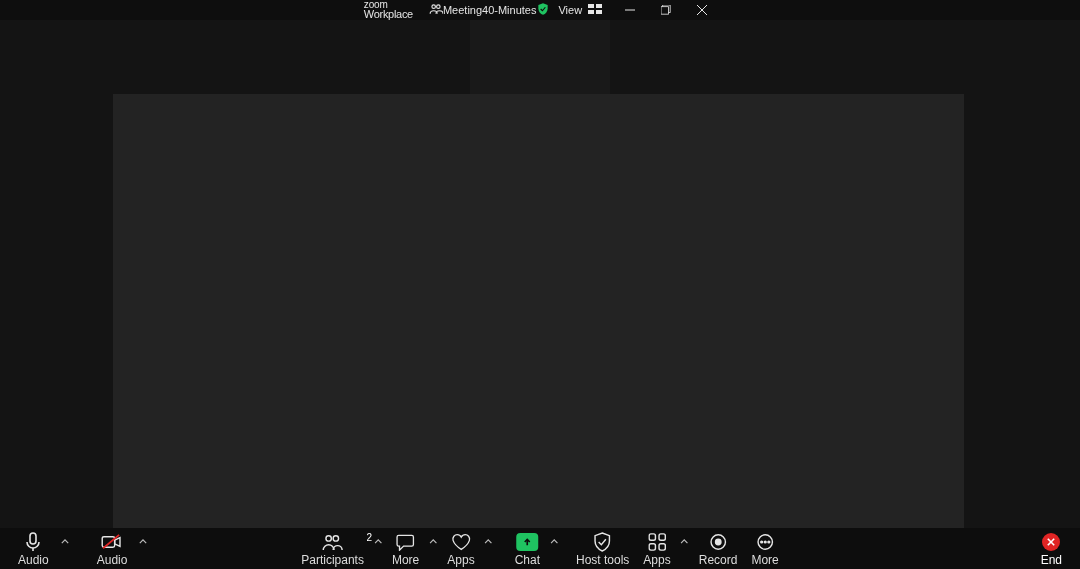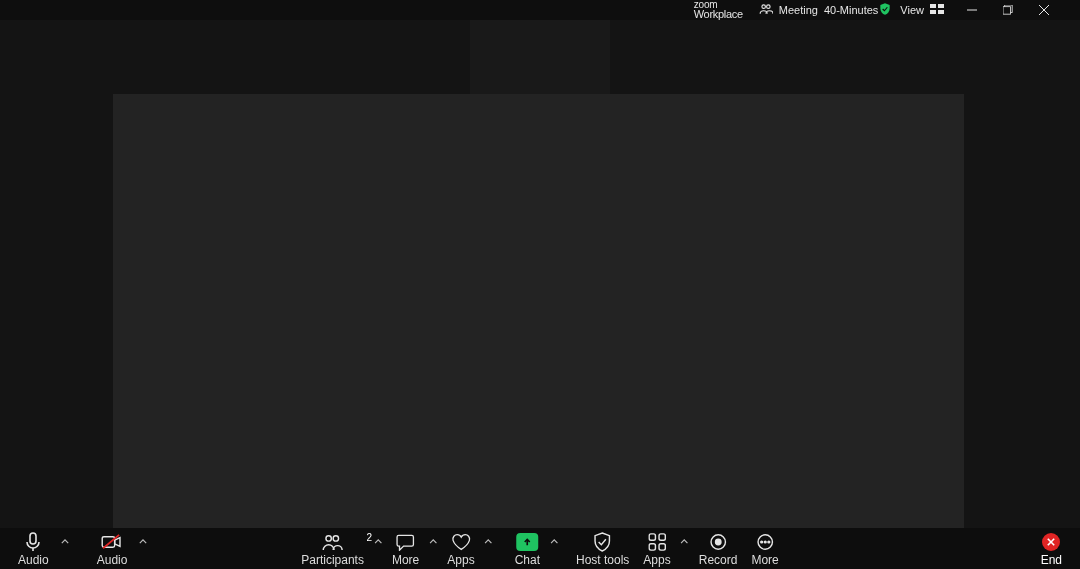--- a/index.html
+++ b/index.html
@@ -9,30 +9,30 @@
     background: #0d0d0d;
     font-family: -apple-system, BlinkMacSystemFont, "Segoe UI", Arial, sans-serif;
     color: #e5e5e5;
     overflow: hidden;
     position: relative;
   }
   .topbar {
     height: 20px;
     display: flex;
     align-items: center;
-    justify-content: flex-end;
+    justify-content: center;
     padding: 0 22px;
     font-size: 11px;
     background: #0e0e0e;
   }
   .topbar-left { display: flex; align-items: center; gap: 16px; }
   .brand { line-height: 1; }
   .brand-top { font-size: 10px; letter-spacing: -0.2px; }
   .brand-bot { font-size: 11px; font-weight: 400; letter-spacing: -0.3px; margin-top: -1px; }
-  .meeting-info { display: flex; align-items: center; gap: 6px; }
+  .meeting-info { display: flex; align-items: center; }
   .topbar-right { display: flex; align-items: center; gap: 8px; }
   .view-group { display: flex; align-items: center; gap: 6px; margin-right: 6px; }
   .win-ctrl { width: 28px; height: 20px; display: flex; align-items: center; justify-content: center; cursor: pointer; }
 
   .stage {
     position: absolute;
     top: 20px;
     left: 0;
     right: 0;
     bottom: 41px;

